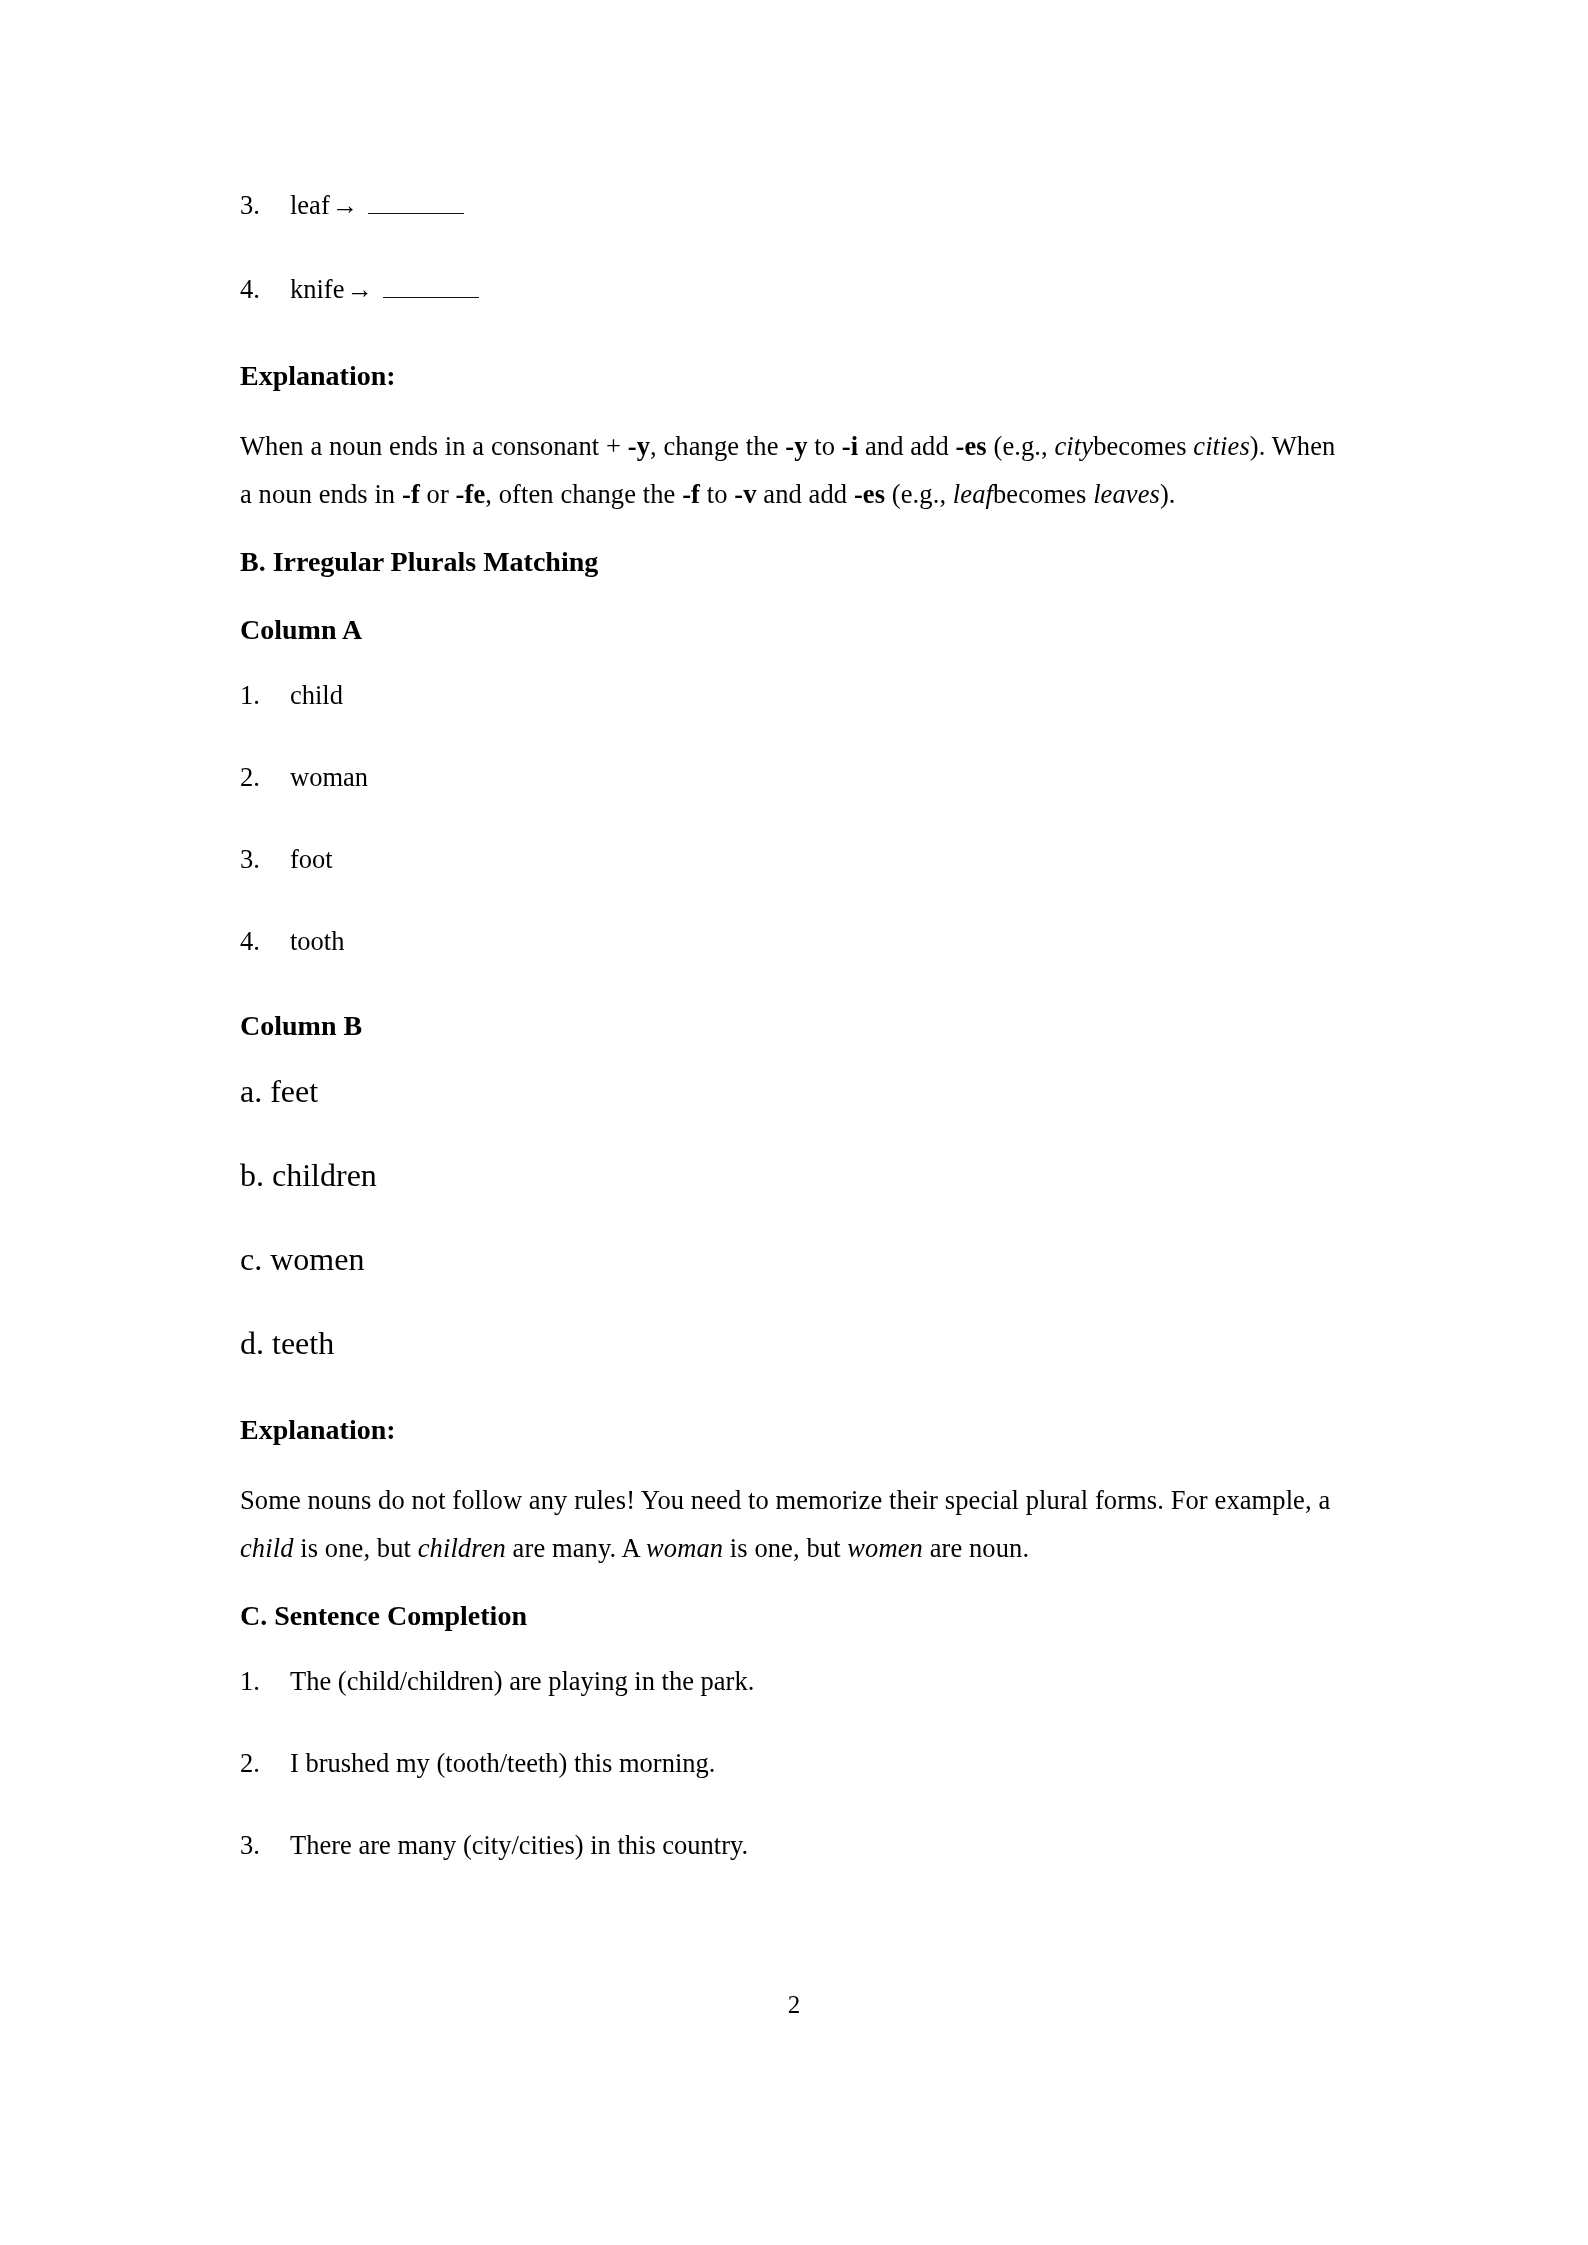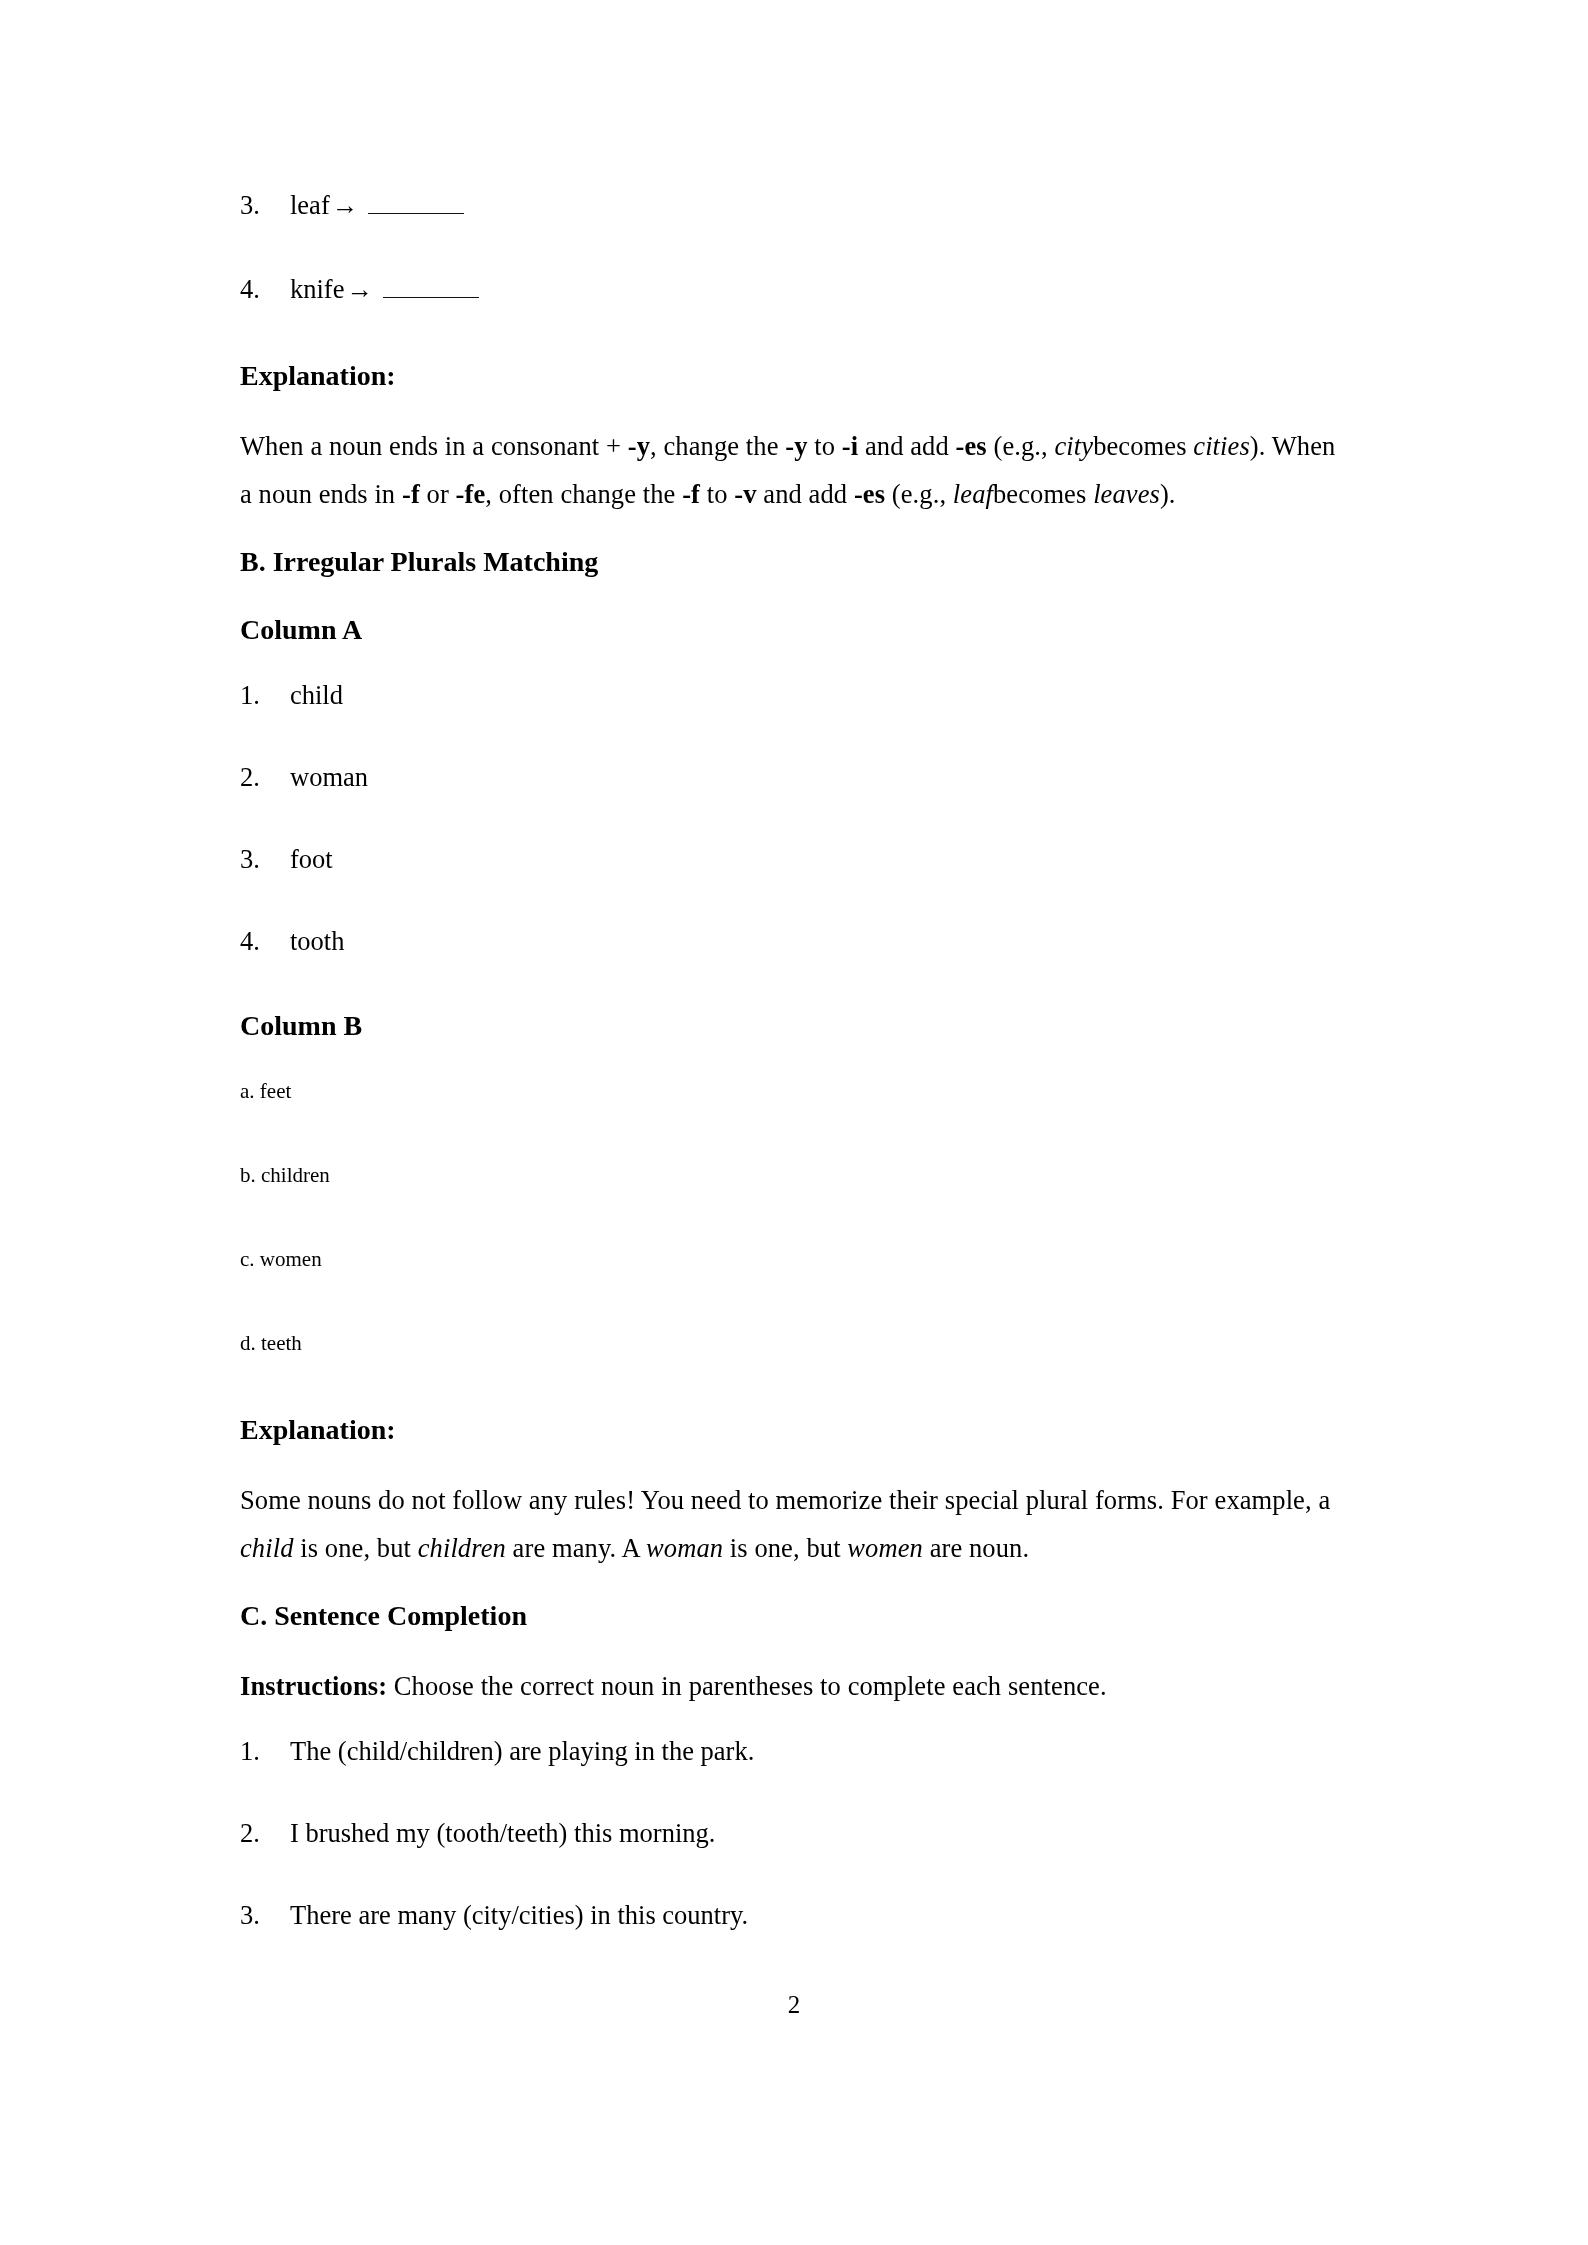--- a/index.html
+++ b/index.html
@@ -72,21 +72,21 @@
     margin-bottom: 44px;
   }
 
   
   .letterlist {
     margin: 0;
     padding: 0;
     list-style: none;
   }
   .letterlist li {
-    font-size: 21px;
+    font-size: 32px;
     line-height: 38px;
     margin: 0 0 46px 0;
   }
 
   .blank {
     display: inline-block;
     border-bottom: 1.6px solid #111;
     width: 96px;
     height: 22px;
     margin-left: 8px;
@@ -152,21 +152,20 @@
       <li>c. women</li>
       <li>d. teeth</li>
     </ul>
 
     <div class="heading">Explanation:</div>
 
     <p class="para"><span>Some nouns do not follow any rules! You need to memorize their special plural forms. For example, a </span><em>child</em><span> is one, but </span><em>children</em><span> are many. A </span><em>woman</em><span> is one, but </span><em>women</em><span> are noun.</span></p>
 
     <div class="heading">C. Sentence Completion</div>
 
-    <p class="para"><strong>Instructions:</strong><span> Choose the correct noun in parentheses to complete each sentence.</span></p>
 
     <ul class="numlist tight">
       <li><span class="marker">1.</span><span>The (child/children) are playing in the park.</span></li>
       <li><span class="marker">2.</span><span>I brushed my (tooth/teeth) this morning.</span></li>
       <li><span class="marker">3.</span><span>There are many (city/cities) in this country.</span></li>
     </ul>
 
   </div>
 
   <div class="pagenum">2</div>

